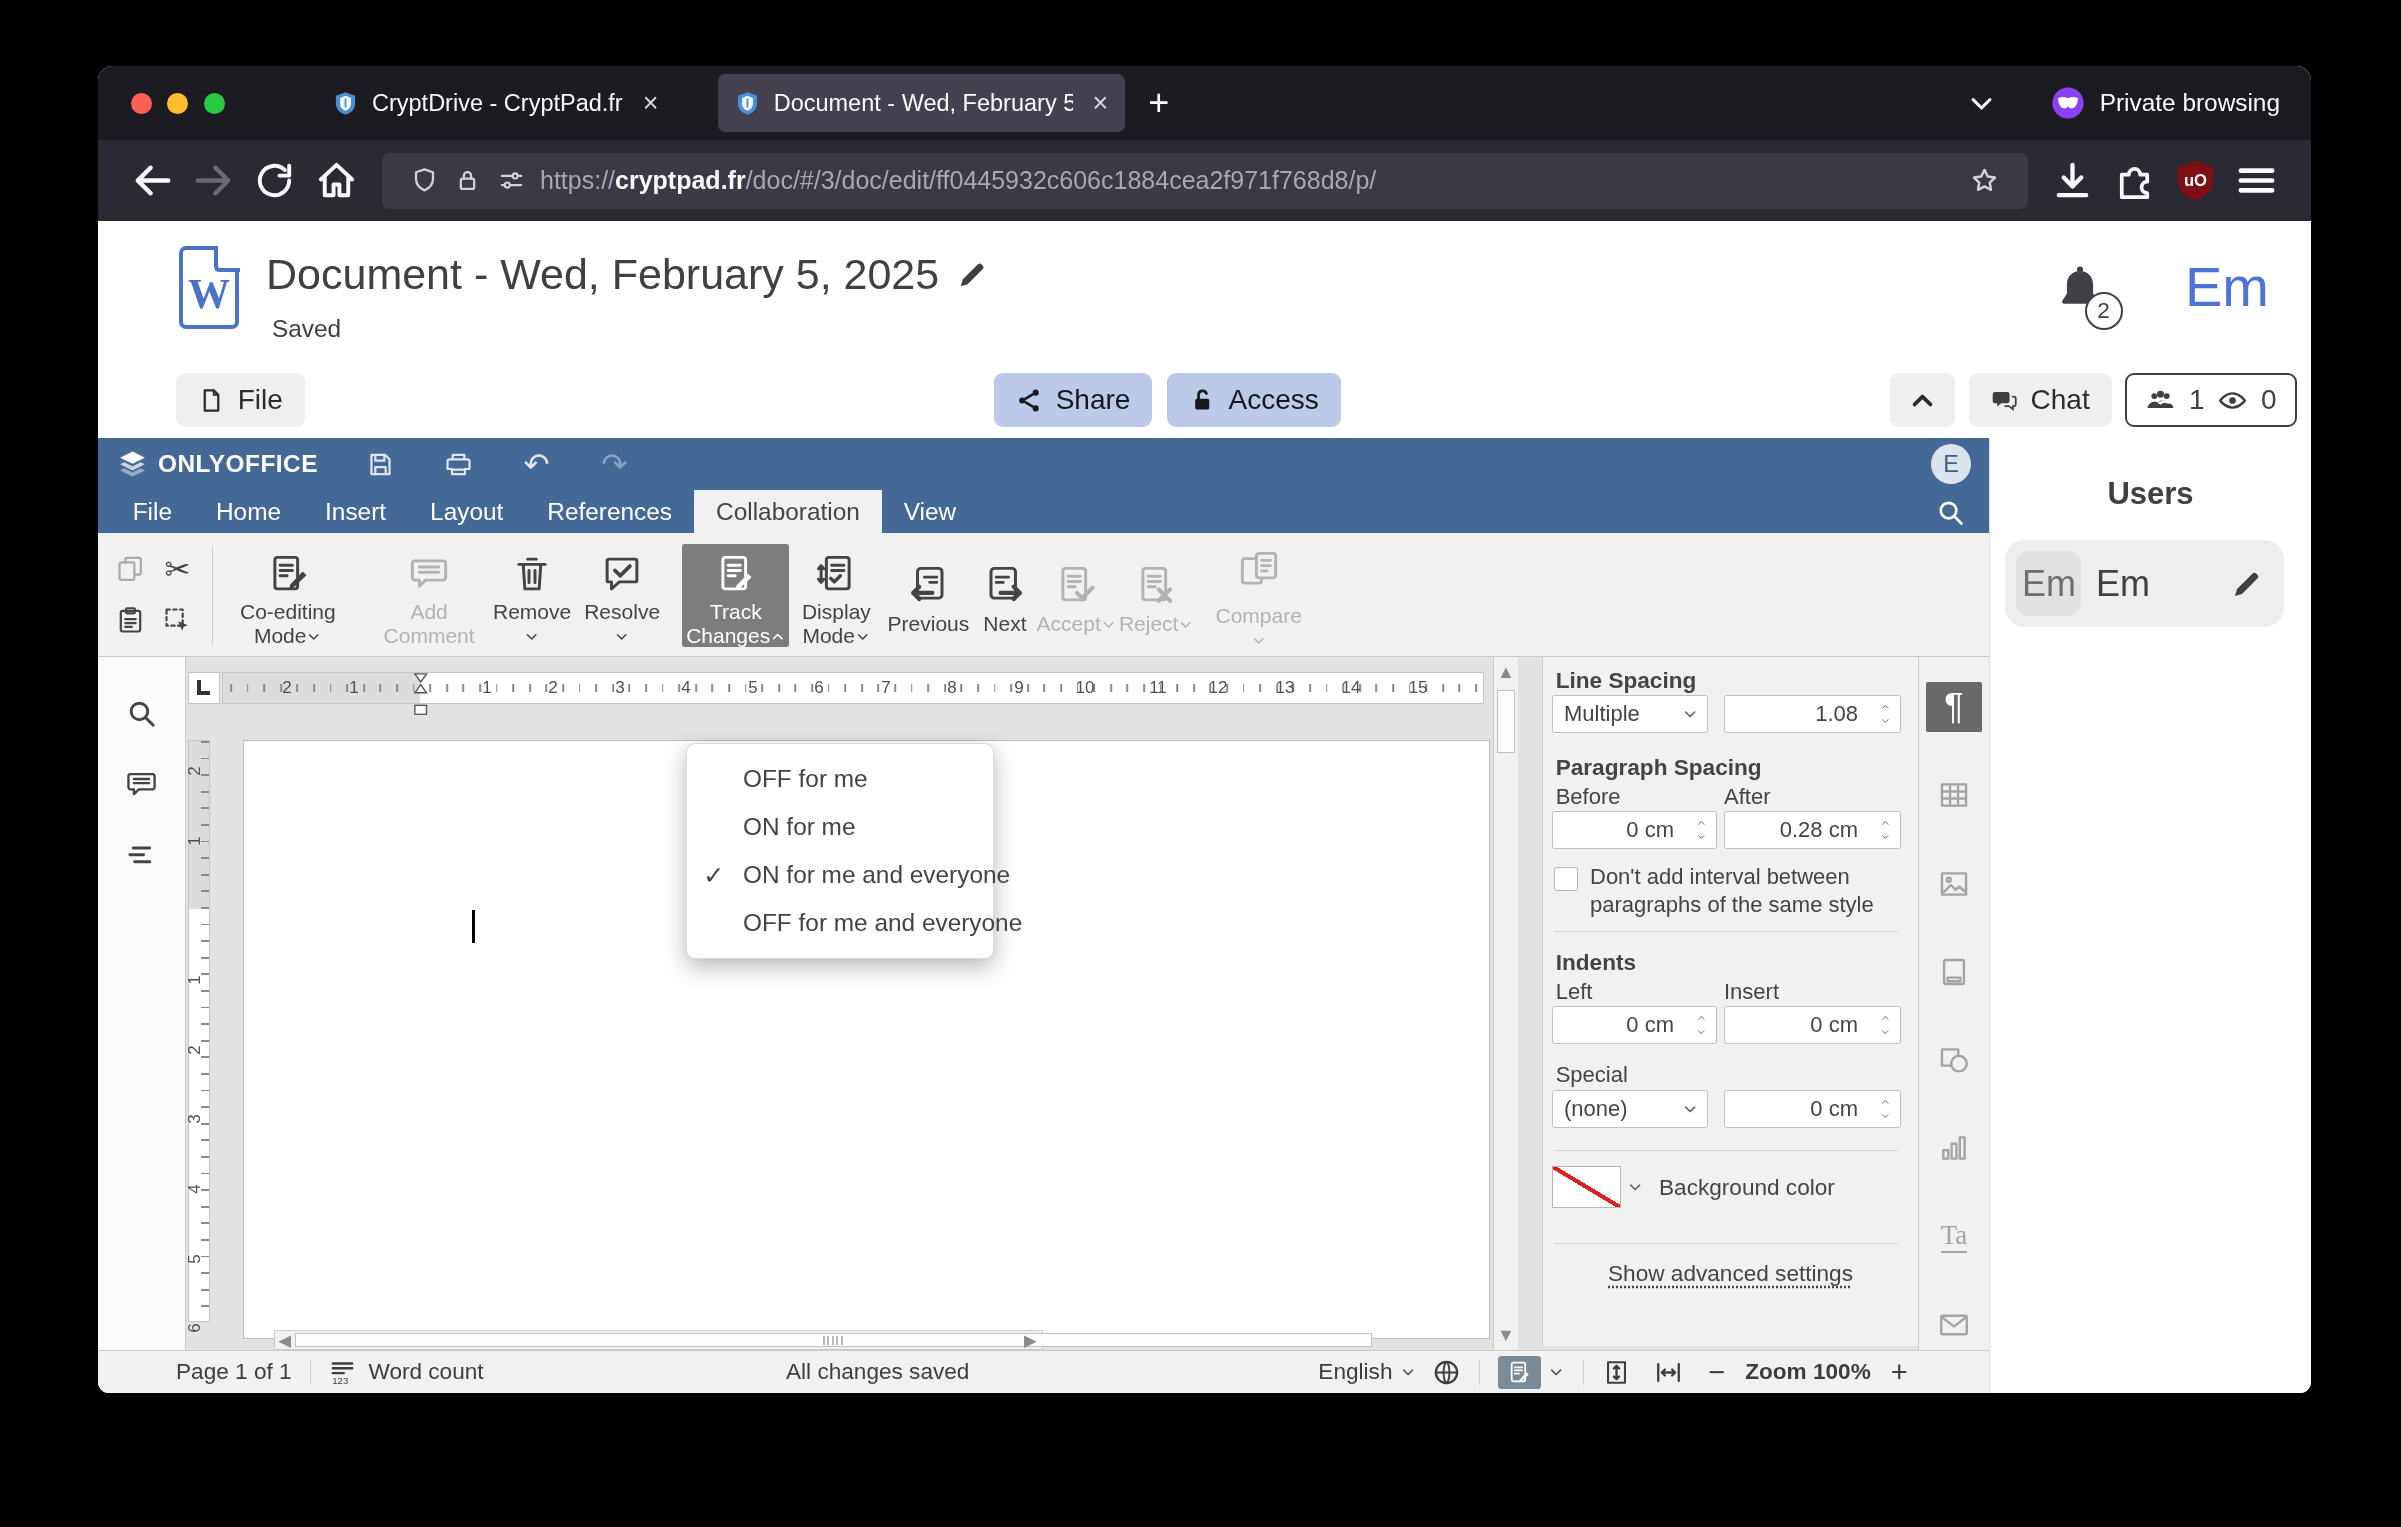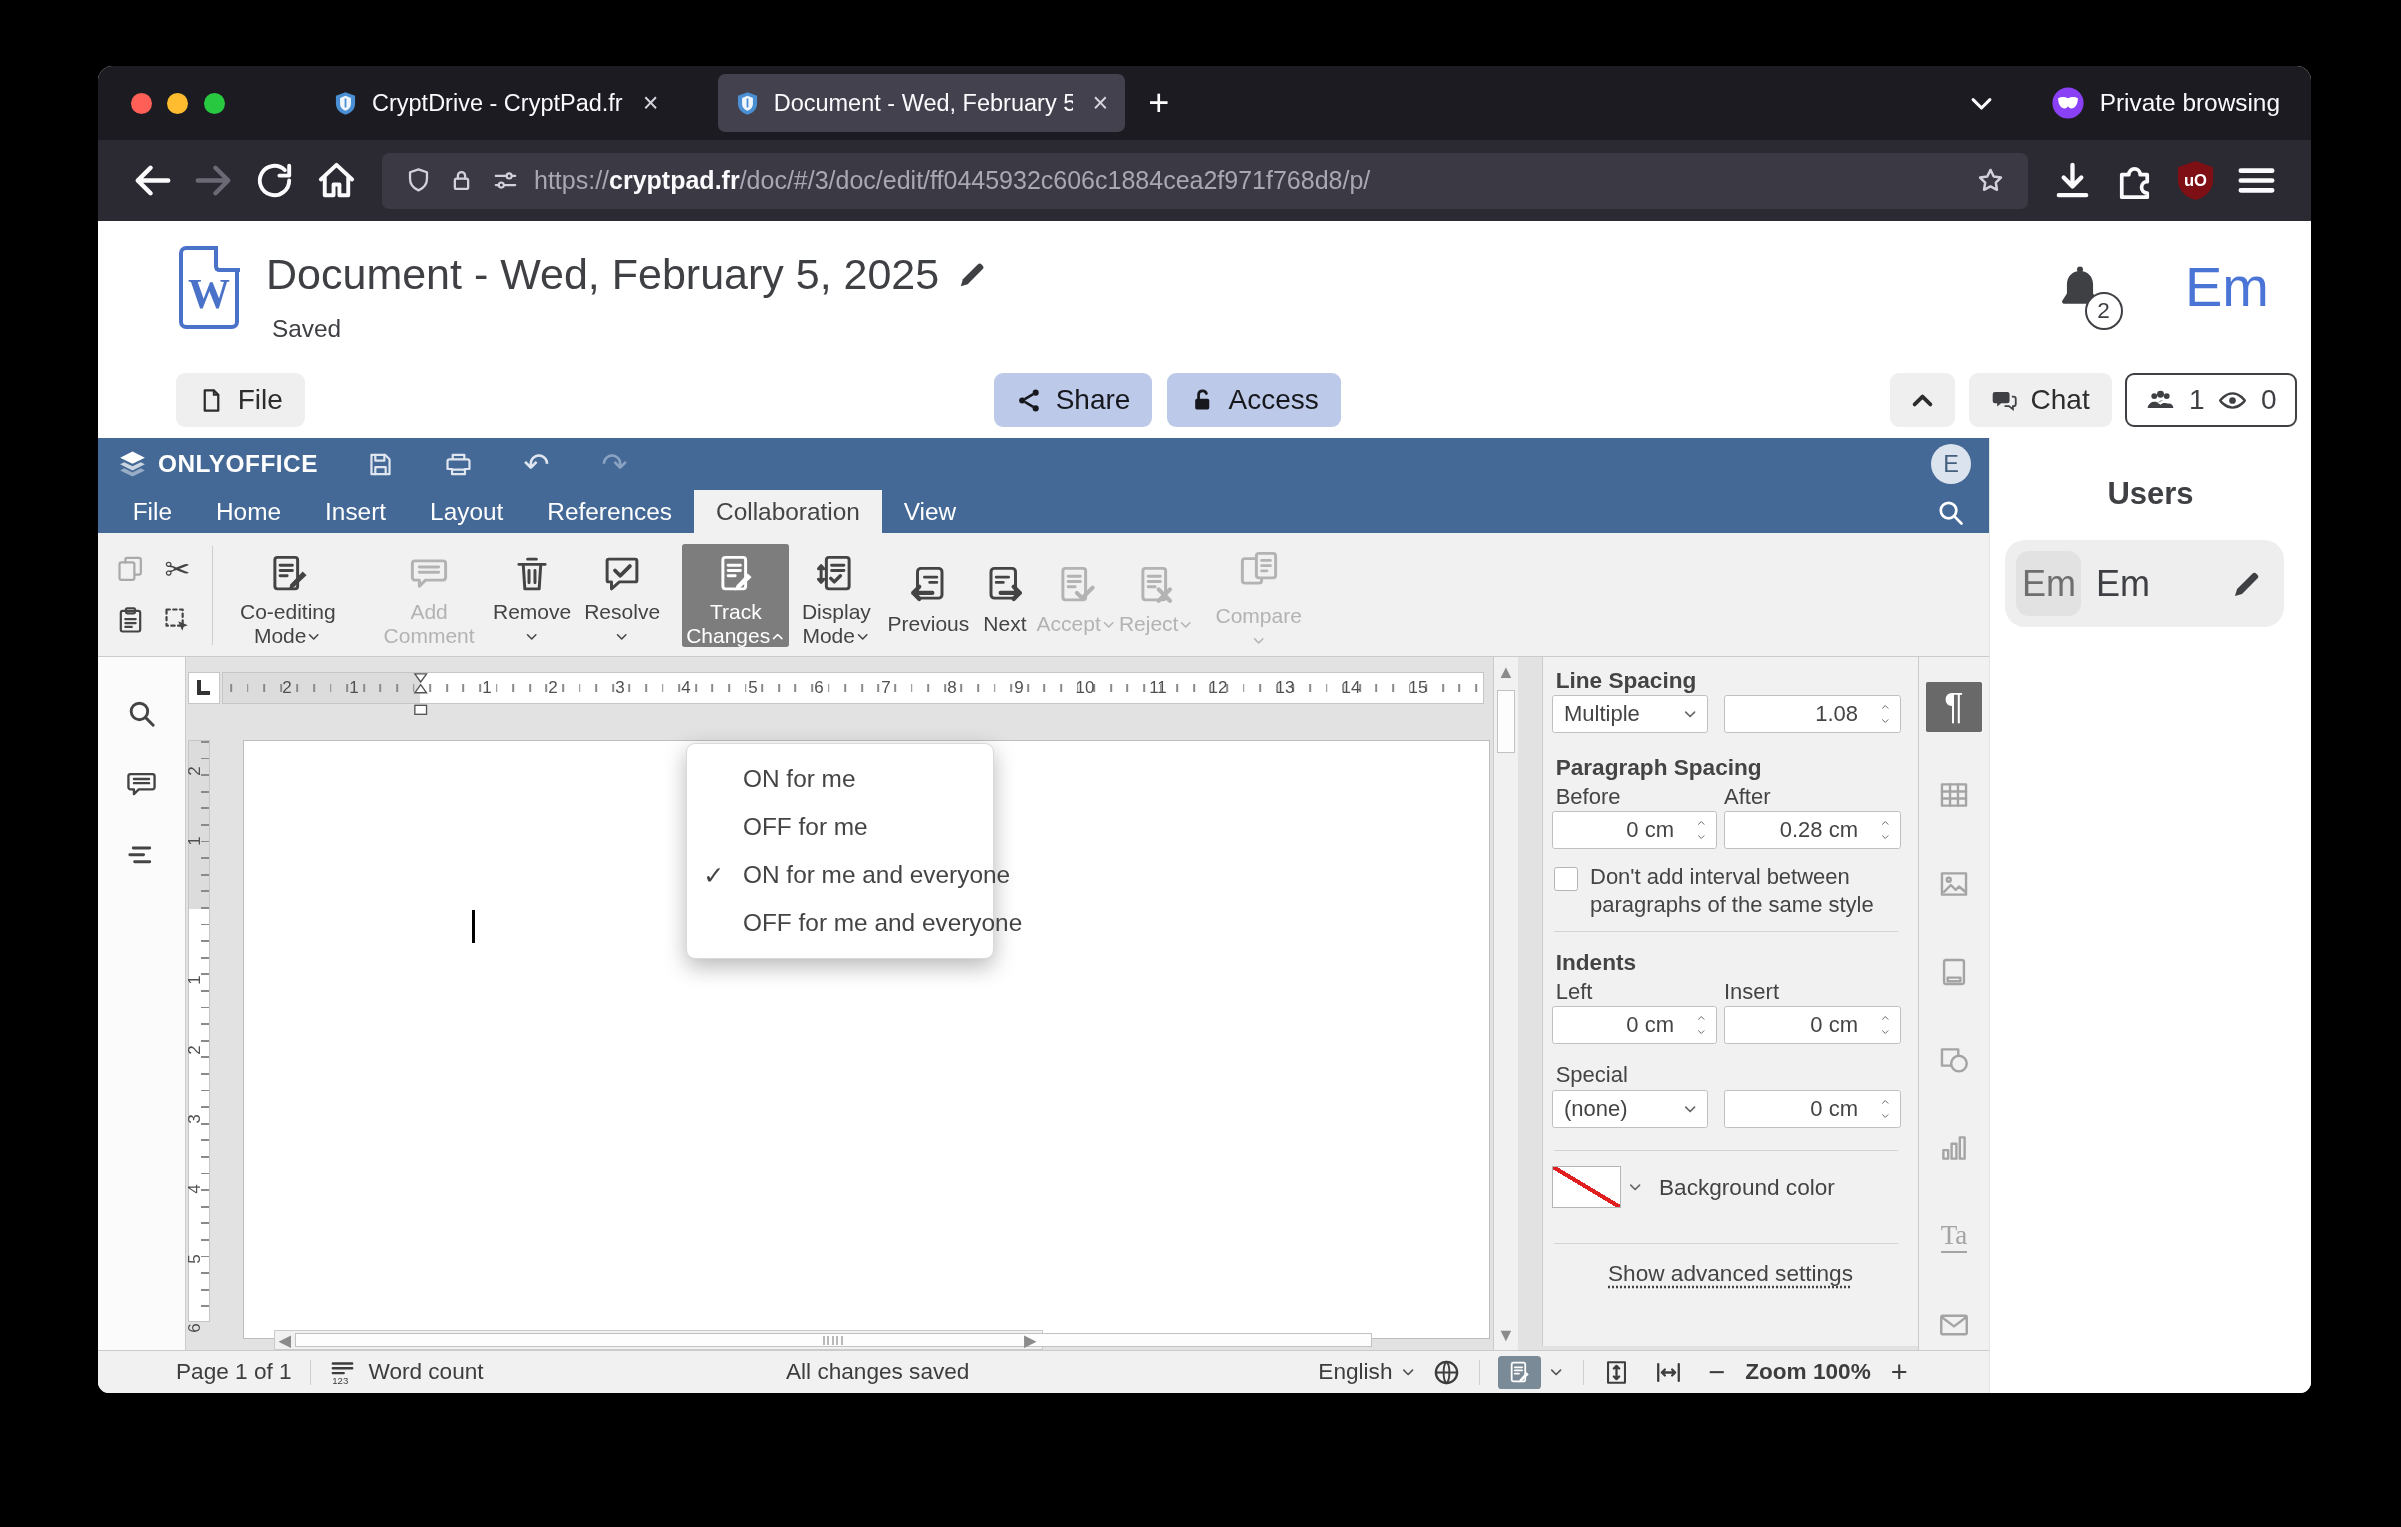--- a/index.html
+++ b/index.html
@@ -23,21 +23,21 @@
   .newtab { color:#fbfbfe; font-size:36px; font-weight:300; margin-left:23.5px; }
   .tabbar .spacer { flex:1; }
   .tab-chevron { width:31px; height:31px; color:#fbfbfe; margin-right:54px; }
   .private { display:flex; align-items:center; gap:14.5px; color:#fbfbfe; font-size:24.4px; margin-right:31px; }
   .private .mask { width:34px; height:34px; }
 
   
   .navbar { height:81px; background:var(--nav_dark); display:flex; align-items:center; padding:0 23.5px; flex:0 0 auto; }
   .navbtn { width:47px; height:47px; color:#fbfbfe; margin:0 7.2px; }
   .navbtn.dim { color:#6b6a74; }
-  .urlbar { flex:1; height:56px; background:var(--urlfield); border-radius:7.2px; display:flex; align-items:center; padding:0 22px; margin:0 14.5px; min-width:0; }
+  .urlbar { flex:1; height:56px; background:var(--urlfield); border-radius:7.2px; display:flex; align-items:center; padding:0 28px; margin:0 14.5px; min-width:0; }
   .urlbar .uico { width:29px; height:29px; color:#d3d1db; margin-right:14.5px; flex:0 0 auto; }
   .urltext { flex:1; font-size:25px; color:#a9a7b2; white-space:nowrap; overflow:hidden; }
   .urltext b { color:#fbfbfe; font-weight:bold; }
   .star { width:31px; height:31px; color:#d3d1db; flex:0 0 auto; }
 
   
   .doc-header { height:143px; background:#fff; position:relative; flex:0 0 auto; }
   .wordicon { position:absolute; left:81px; top:25px; width:60px; height:83px; border:4.5px solid var(--word_blue); border-radius:7.2px;
               display:flex; align-items:center; justify-content:center; background:#fff; }
   .wordicon::before { content:""; position:absolute; right:-4.5px; top:-4.5px; width:22px; height:22px; background:#fff;
@@ -607,22 +607,22 @@
                   <path d="M13.5 6.5h5M13.5 9.5h5M13.5 12.5h3"></path>
                 </svg>
               </span>
               <div class="lbl">Compare<span class="car ico"><svg viewBox="0 0 24 24" fill="none" stroke="currentColor" stroke-width="1.7" stroke-linecap="round" stroke-linejoin="round">
                     <path d="M5.5 9l6.5 6.5L18.5 9" stroke-width="2.4"></path>
                   </svg></span> </div>
             </div>
           </div>
 
         <div class="track-menu" id="track-menu">
+            <div class="tm-item">OFF for me</div>
             <div class="tm-item">ON for me</div>
-            <div class="tm-item">OFF for me</div>
             <div class="tm-item"><span class="chk">✓</span>ON for me and everyone</div>
             <div class="tm-item">OFF for me and everyone</div>
           </div>
       </div>
 
       <div class="doc-area">
         <div class="left-strip">
           <span class="ico">
               <svg viewBox="0 0 24 24" fill="none" stroke="currentColor" stroke-width="1.7" stroke-linecap="round" stroke-linejoin="round">
                 <circle cx="10.5" cy="10.5" r="6" stroke-width="2.1"></circle>

